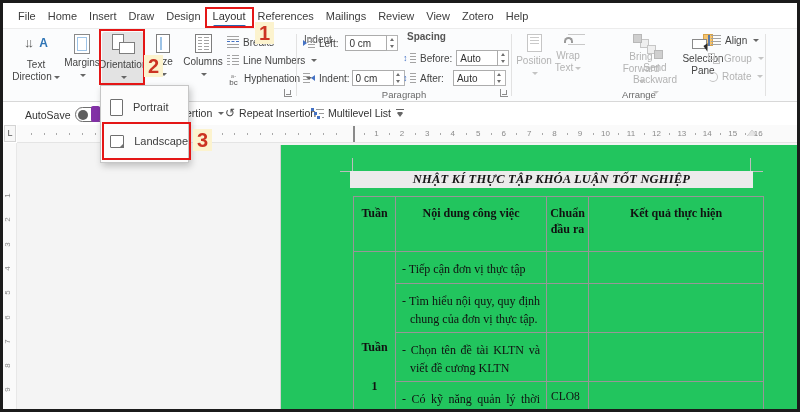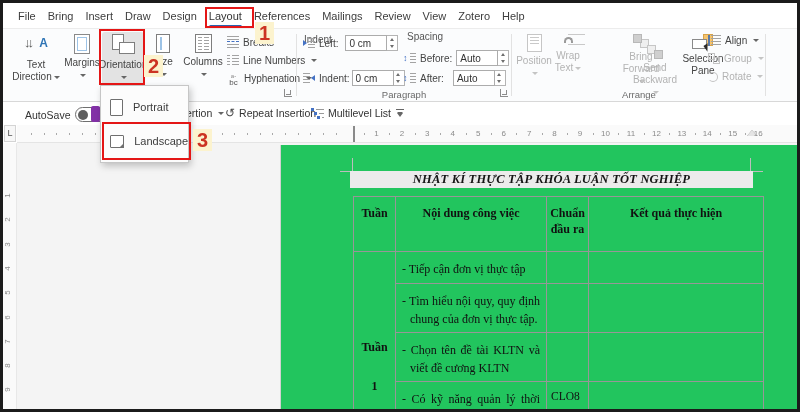--- a/index.html
+++ b/index.html
@@ -174,21 +174,21 @@
   .astep { position:absolute; z-index:31; font:bold 20px "Liberation Sans",sans-serif; color:#cc3322;
            background:#fcf3ce; padding:0 4px; line-height:1.1; }
 </style>
 </head>
 <body>
 
 <div class="screen">
 
   <div class="tabs">
       <div class="tab">File</div>
-      <div class="tab">Bring</div>
+      <div class="tab">Home</div>
       <div class="tab">Insert</div>
       <div class="tab">Draw</div>
       <div class="tab">Design</div>
       <div class="tab active">Layout</div>
       <div class="tab">References</div>
       <div class="tab">Mailings</div>
       <div class="tab">Review</div>
       <div class="tab">View</div>
       <div class="tab">Zotero</div>
       <div class="tab">Help</div>
@@ -273,21 +273,21 @@
           <span style="position:absolute;left:0;width:7px;height:10px;" class="stripes"></span>
           <span class="tri" style="left:auto;right:0;transform:scaleX(-1);"></span>
         </span>
       <span>Indent:</span>
       <input class="numin" style="margin-left: -2px;" value="0 cm">
       <span class="spin" style="margin-left:-4px;">
           <div class="up"></div>
           <div class="dn"></div>
         </span>
     </div>
-    <div class="prow" style="left:404px;top:2px;color:#555;">
+    <div class="prow" style="left:404px;top:2px;color:#555;font-weight:bold;">
         <span>Spacing</span>
       </div>
     <div class="prow" style="left:400px;top:21px;">
       <span class="i-sp">
           <span class="ar">↕</span>
           <span class="l stripes"></span>
         </span>
       <span>Before:</span>
       <input class="numin" value="Auto" style="">
       <span class="spin" style="margin-left:-4px;">

